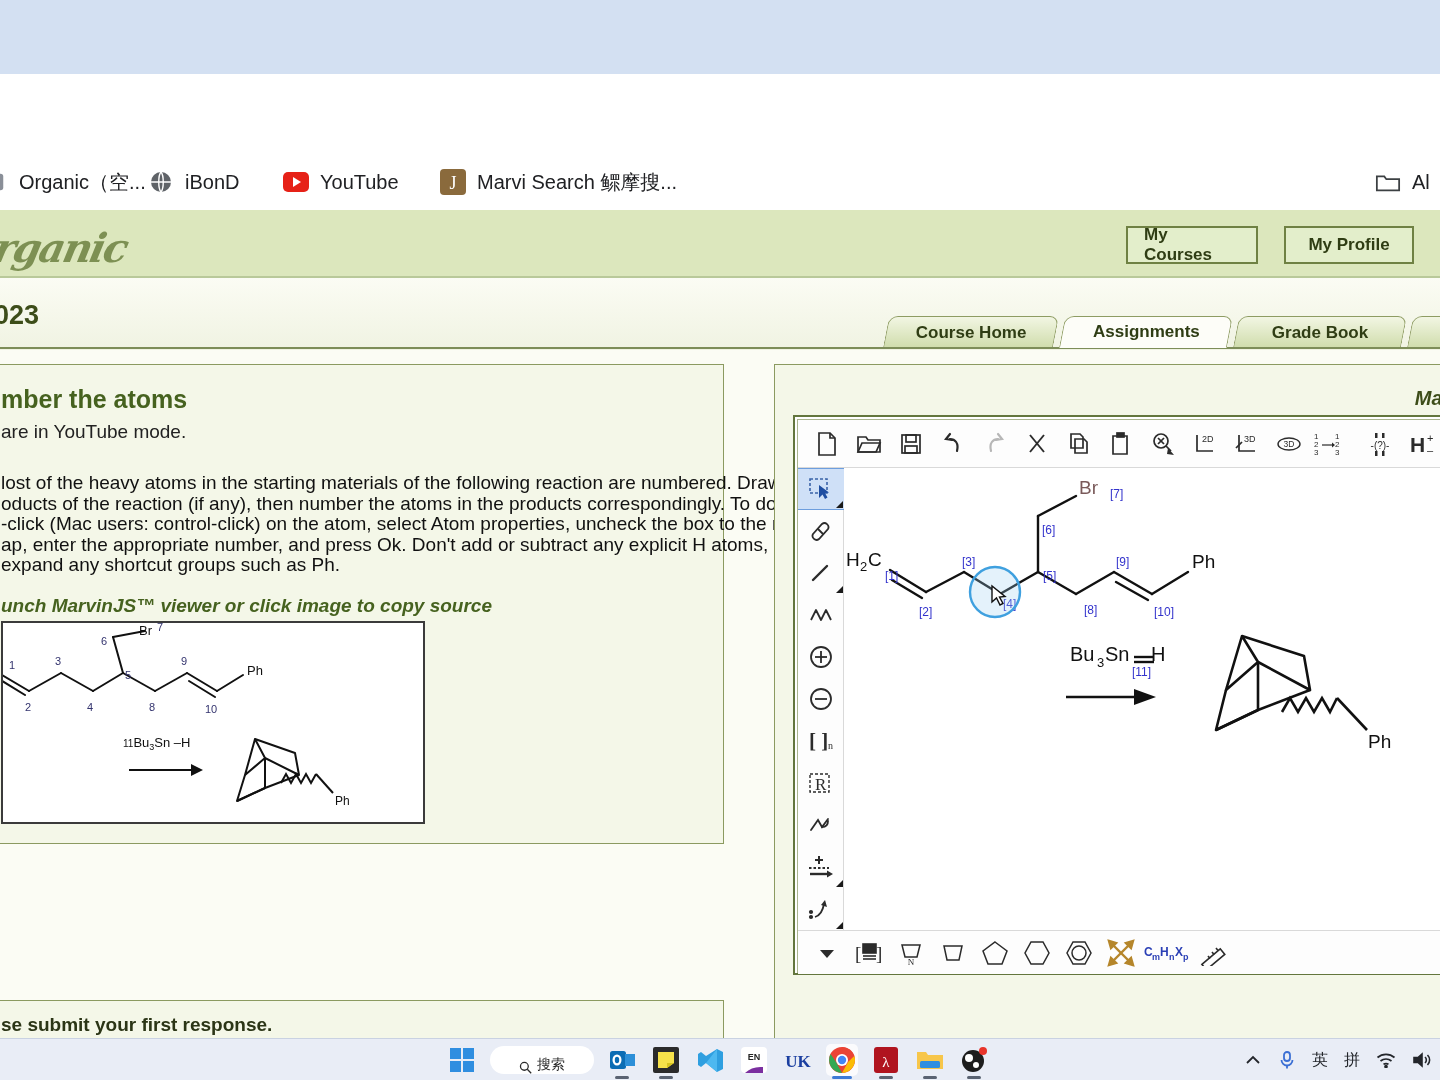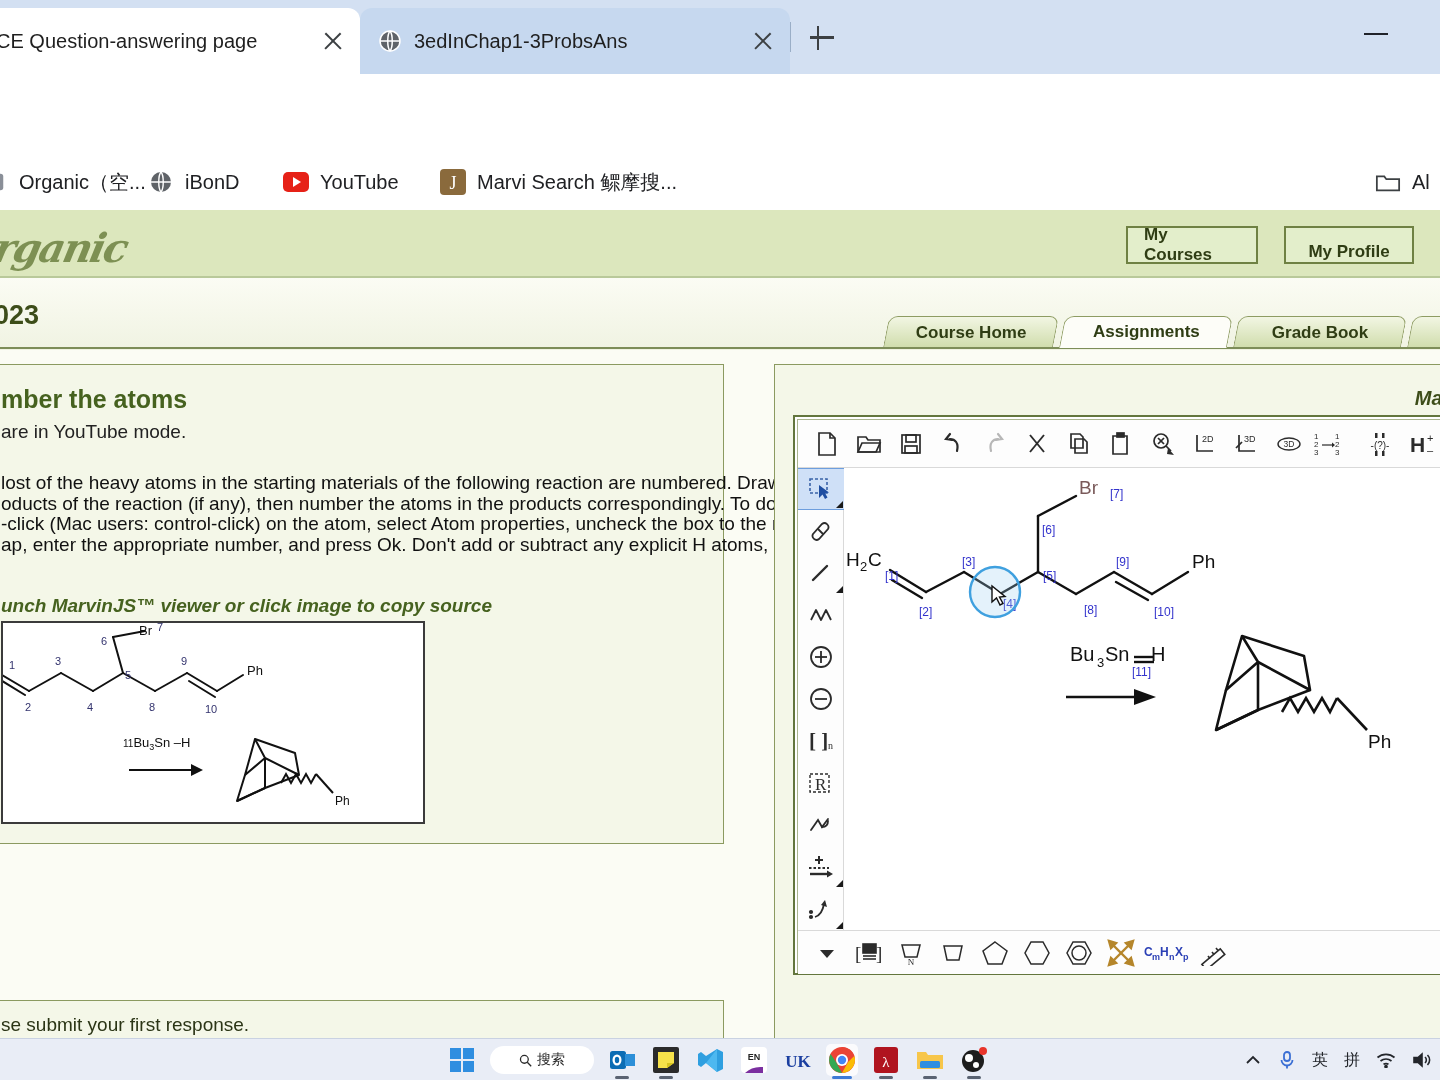--- a/index.html
+++ b/index.html
@@ -108,21 +108,21 @@
   #q-link .u { }
   #struct-img {
     position:absolute; left:42px; top:256px; width:424px; height:203px;
     background:#ffffff; border:2px solid #3b3b3b; cursor:pointer; overflow:hidden;
   }
 
   #response-box {
     position:absolute; left:-42px; top:790px; width:766px; height:56px;
     background:#f4f7e8; border:1px solid #8b9a60;
   }
-  #response-text { position:absolute; left:42px; top:13px; font-size:19px; font-weight:normal; color:#2b3516; white-space:nowrap; }
+  #response-text { position:absolute; left:42px; top:13px; font-size:19px; font-weight:bold; color:#2b3516; white-space:nowrap; }
 
   #right-panel {
     position:absolute; left:774px; top:154px; width:700px; height:676px;
     background:#f4f7e8; border:1px solid #8b9a60;
   }
   #marvin-label { position:absolute; right:6px; top:22px; font-size:20px; font-weight:bold; font-style:italic; color:#3d4d19; white-space:nowrap; }
 
   #editor {
     position:absolute; left:18px; top:50px; width:690px; height:560px;
     background:#ffffff; border:2px solid #63763d;
@@ -144,52 +144,32 @@
                display:flex; align-items:center; padding-left:8px; }
   .bb { width:42px; height:40px; display:flex; align-items:center; justify-content:center; cursor:pointer; flex:none; color:#2b2b2b; }
 
   
   #taskbar { position:absolute; left:0; top:1038px; width:1440px; height:42px; background:#e9edf6; border-top:1px solid #c9d2e2; }
   #tb-center { position:absolute; left:446px; top:0; height:42px; display:flex; align-items:center; gap:12px; }
   .tbi { width:32px; height:32px; display:flex; align-items:center; justify-content:center; cursor:pointer; position:relative; border-radius:5px; }
   .tbi.active-app { background:#fbfbfd; }
   .tbi .runbar { position:absolute; bottom:-3px; left:50%; transform:translateX(-50%); width:14px; height:3px; border-radius:2px; background:#5a6372; }
   .tbi.active-app .runbar { width:20px; background:#3e7ad6; }
-  #search-pill { width:104px; height:28px; border-radius:14px; background:#fff; display:flex; align-items:center; justify-content:center;
+  #search-pill { width:104px; height:28px; border-radius:14px; background:#fff; display:flex; align-items:flex-end; justify-content:center;
                  gap:5px; font-size:14px; color:#2a2a2a; cursor:pointer; }
   #tray { position:absolute; right:8px; top:0; height:42px; display:flex; align-items:center; gap:16px; font-size:16px; color:#23262b; }
   .tray-i { cursor:pointer; display:flex; align-items:center; justify-content:center; }
 
   .nosel { user-select:none; }
 </style>
 </head>
 <body class="nosel">
 
 <div id="browser-chrome">
 
-  <div id="tabstrip">
-    <div class="tab active">
-      <span class="tab-title">CE Question-answering page</span>
-      <span class="tab-close"></span>
-    </div>
-    <div class="tab inactive">
-      <span class="tab-favicon">
-        <svg width="24" height="24" viewBox="0 0 24 24">
-            <circle cx="12" cy="12" r="10" fill="#5f6368"></circle>
-            <path d="M2 12h20M12 2c3 3.5 3 16.5 0 20M12 2c-3 3.5-3 16.5 0 20" stroke="#fff" stroke-width="1.5" fill="none"></path>
-            <circle cx="12" cy="12" r="10" fill="none" stroke="#fff" stroke-width="1.5"></circle>
-          </svg>
-      </span>
-      <span class="tab-title">3edInChap1-3ProbsAns</span>
-      <span class="tab-close"></span>
-    </div>
-    <div class="tab-sep"></div>
-    <div class="newtab"></div>
-    <div class="win-min"></div>
-  </div>
 
   <div id="toolbar-row">
     <div class="reload-btn">↻</div>
 
     <div id="omnibox">
       <span class="site-icon">
         <svg width="22" height="22" viewBox="0 0 24 24" fill="none" stroke="#3c4043" stroke-width="1.8">
           <line x1="4" y1="8" x2="20" y2="8"></line>
             <line x1="4" y1="16" x2="20" y2="16"></line>
           <circle cx="9" cy="8" r="2.4" fill="#fff"></circle>
@@ -289,21 +269,21 @@
   </div>
 </div>
 
 <div id="page">
 
   <div id="site-header">
     <div id="logo">Organic</div>
     <div class="hdr-btn" style="left:1126px; width:132px;">
       <span>My Courses</span>
     </div>
-    <div class="hdr-btn" style="left:1284px; width:130px;align-items:flex-end;">
+    <div class="hdr-btn" style="left:1284px; width:130px;">
       <span>My Profile</span>
     </div>
   </div>
 
   <div id="course-bar">
     <div id="course-title">l 2023</div>
     <div class="navtab" style="left:886px; width:170px;">
       <span>Course Home</span>
     </div>
     <div class="navtab selected" style="left:1062px; width:168px;">
@@ -319,20 +299,21 @@
   </div>
 
   <div id="left-panel">
     <div id="q-title">mber the atoms</div>
     <div id="q-mode">are in YouTube mode.</div>
     <div id="q-body">
       <div><span>lost of the heavy atoms in the starting materials of the following reaction are numbered. Draw the</span></div>
       <div><span>oducts of the reaction (if any), then number the atoms in the products correspondingly. To do so,</span></div>
       <div>-click (Mac users: control-click) on the atom, select <b>Atom properties</b>, uncheck the box to the right</div>
       <div><b>ap</b>, enter the appropriate number, and press <b>Ok</b>. Don't add or subtract any explicit H atoms, and</div>
+      <div><span> expand any shortcut groups such as Ph.</span></div>
     </div>
 
     <div id="q-link">
       <span class="u">unch MarvinJS™ viewer</span><span> or click image to copy source</span>
     </div>
 
     <div id="struct-img">
       <svg width="420" height="199" viewBox="0 0 420 199">
         <g stroke="#111" stroke-width="2" fill="none" stroke-linecap="round">
 

